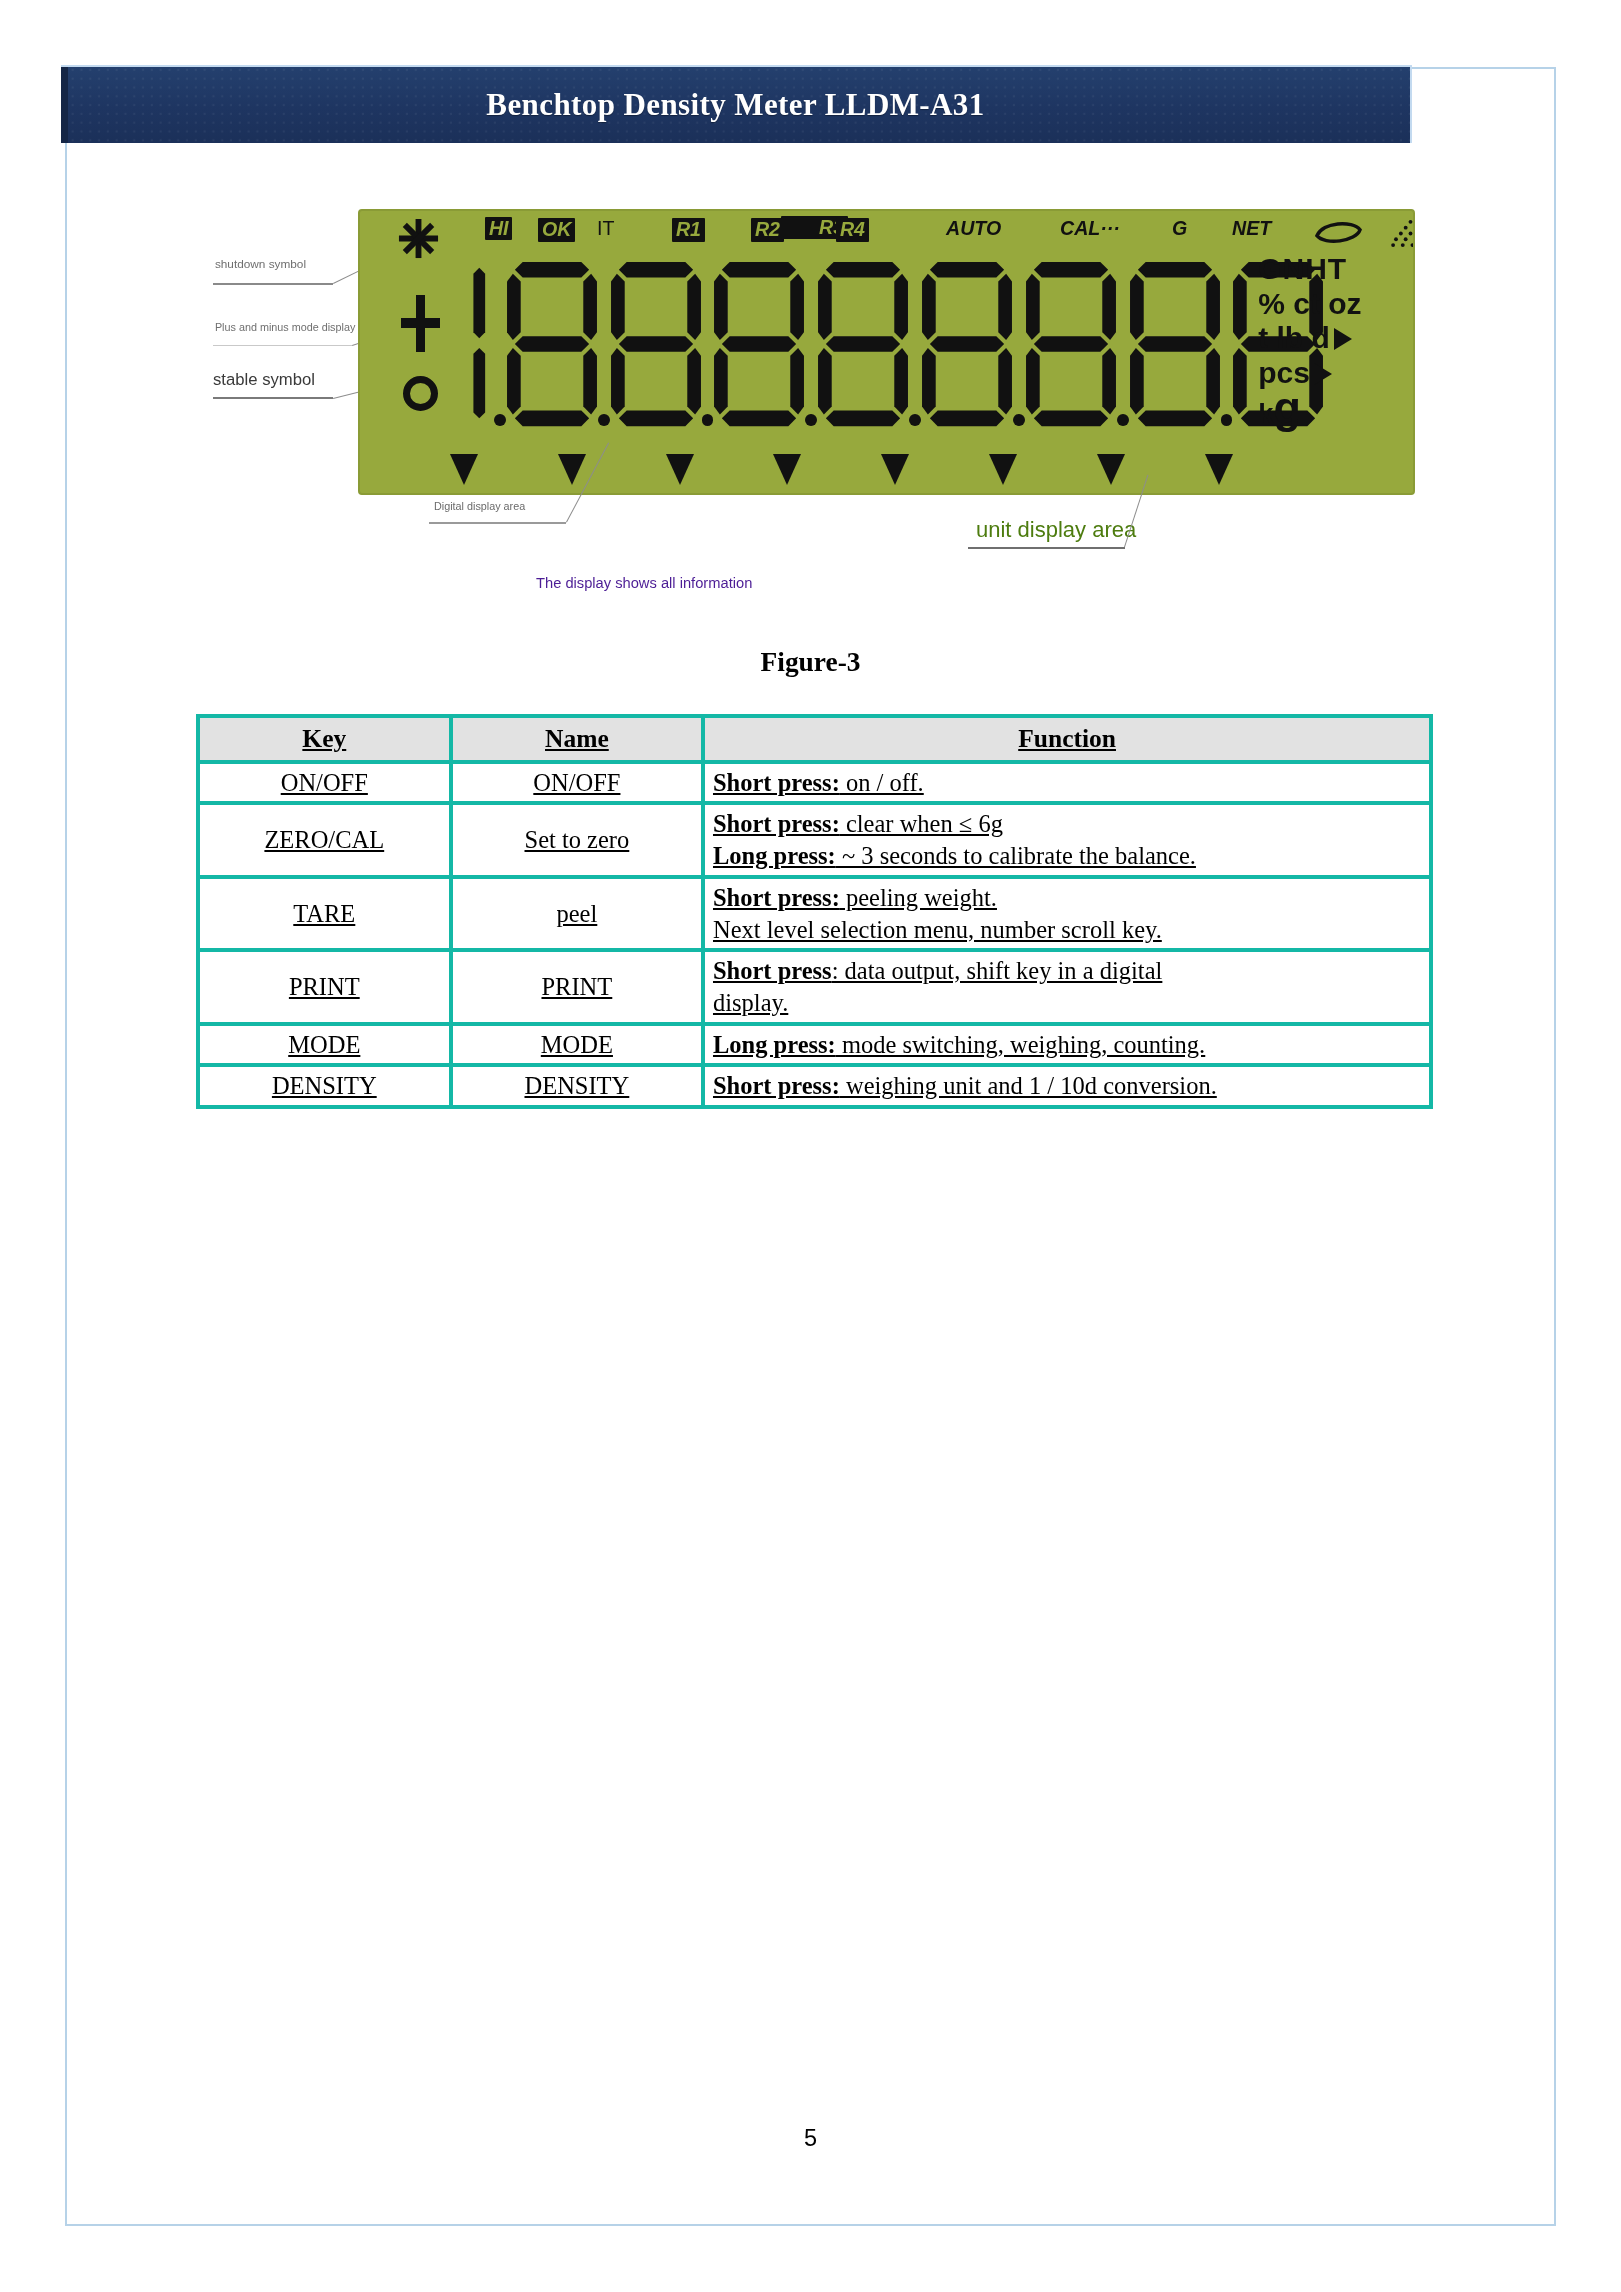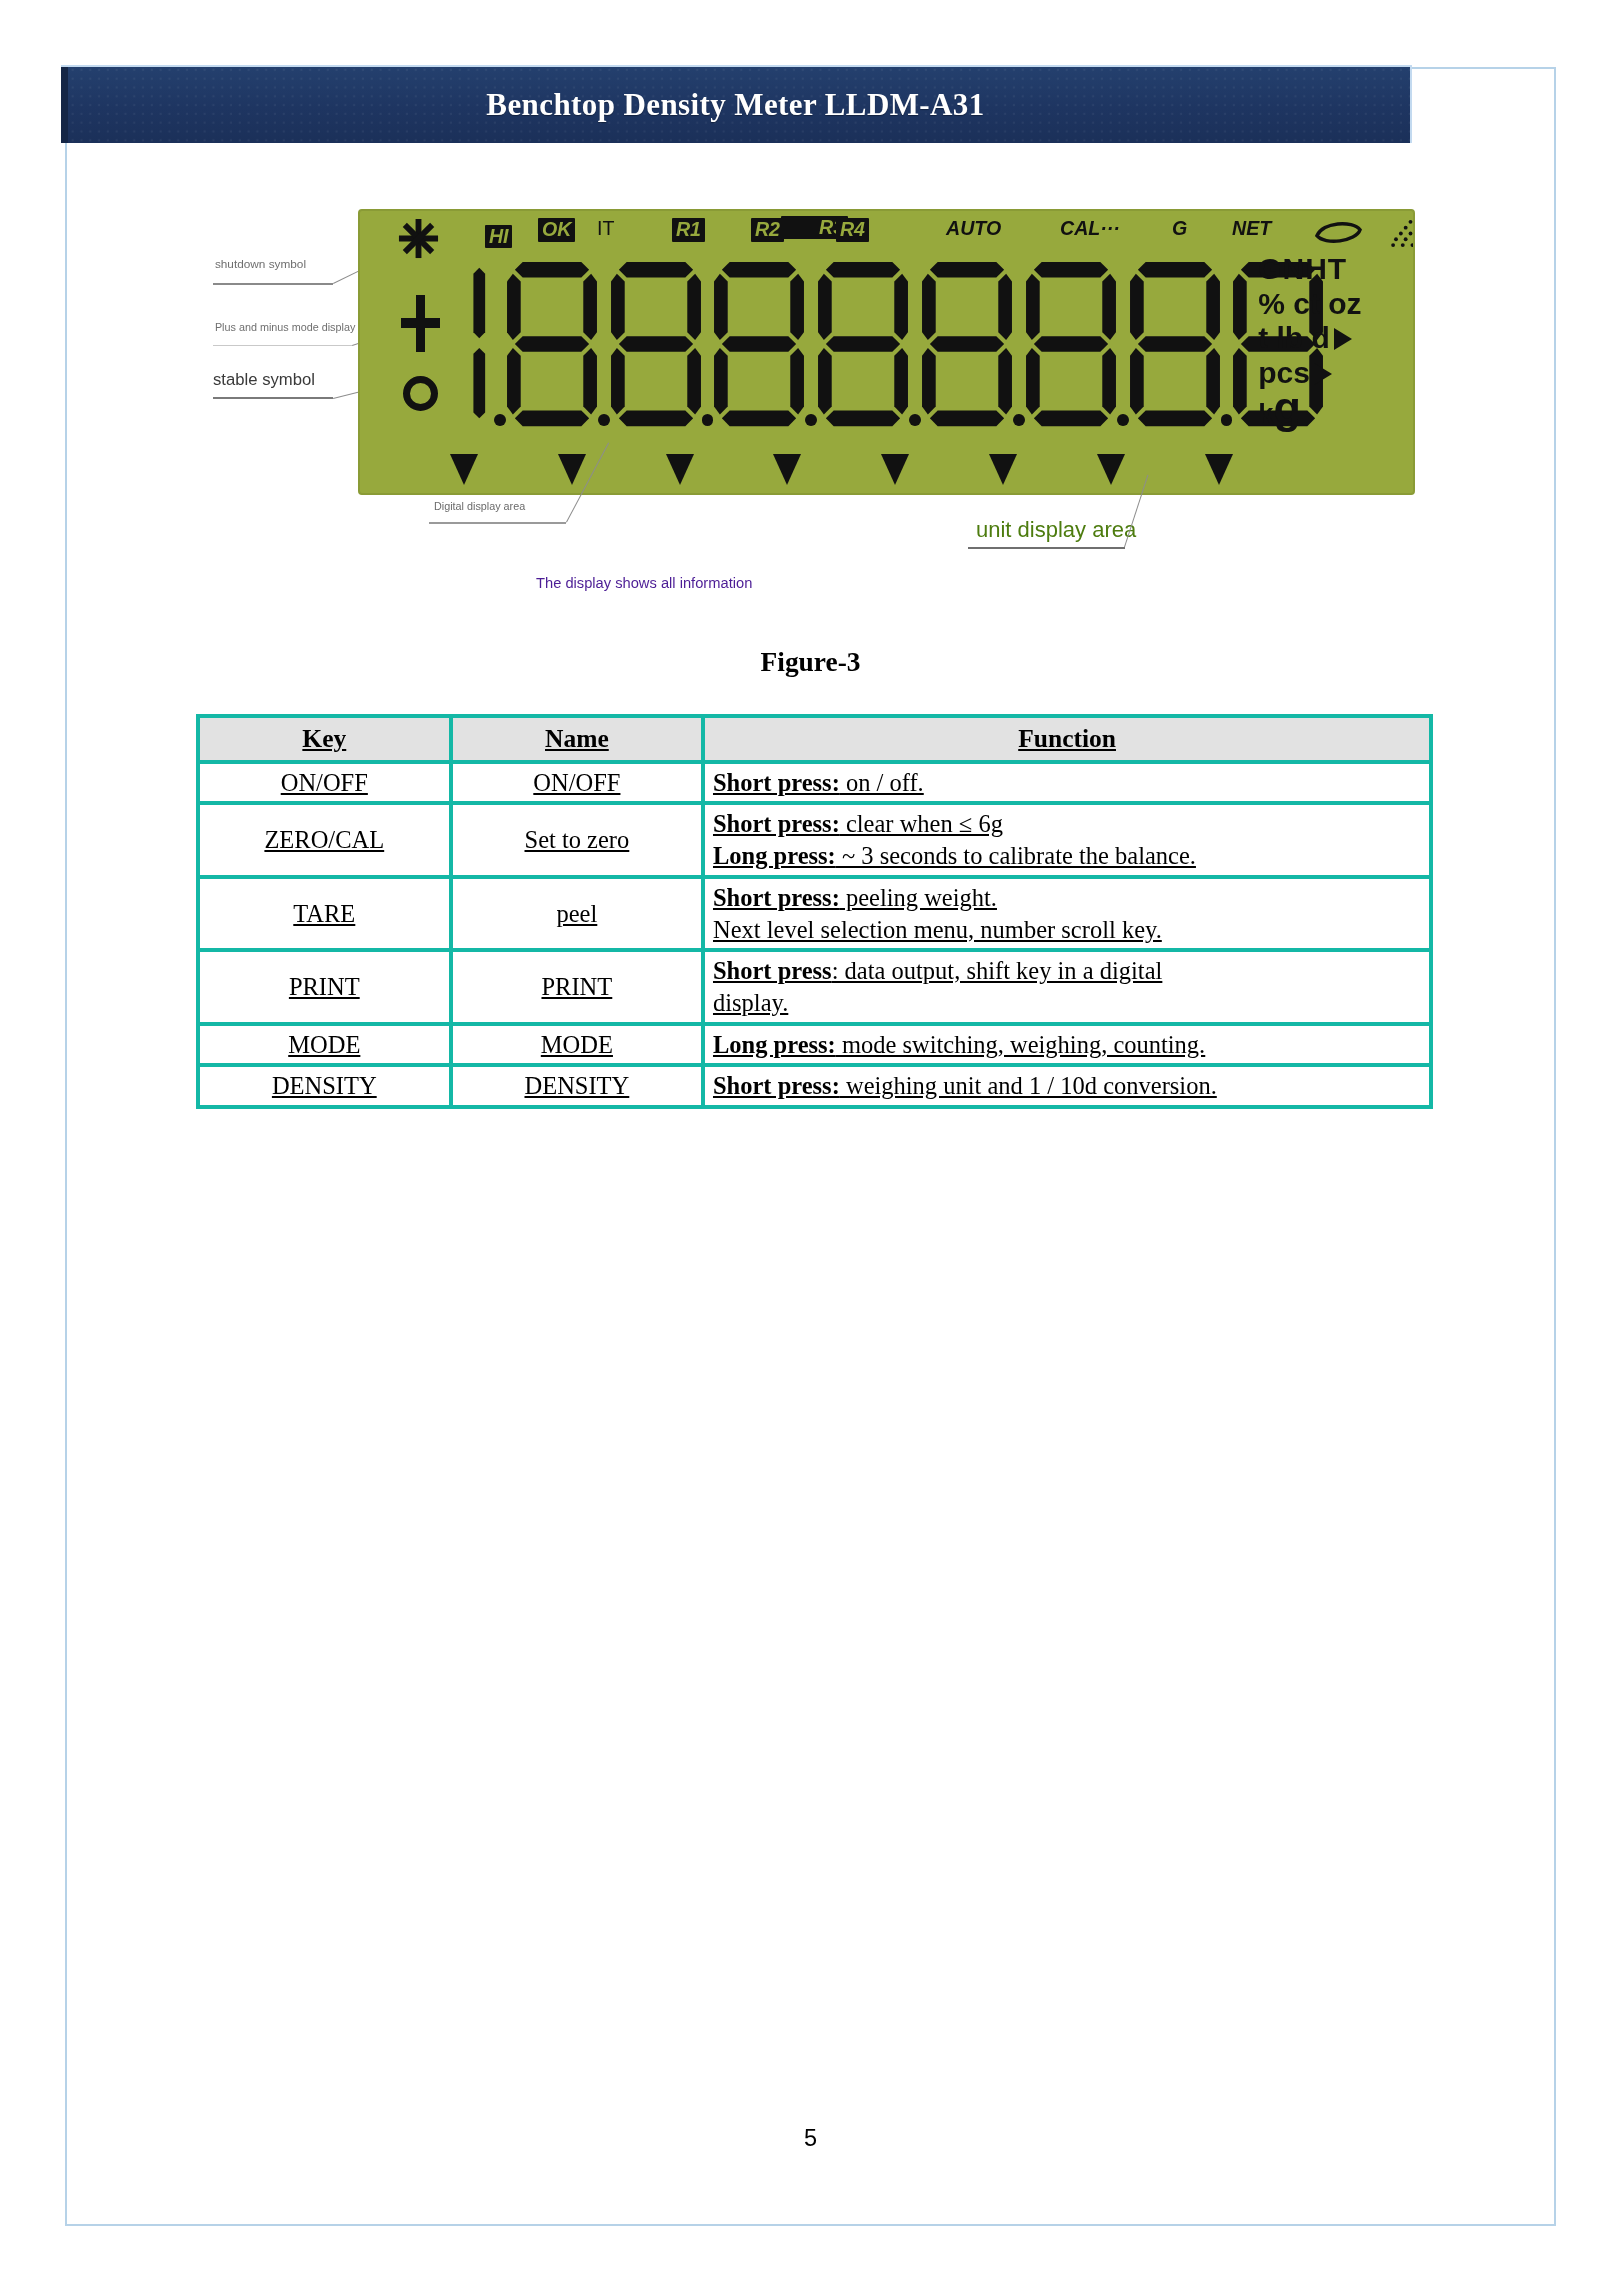--- a/index.html
+++ b/index.html
@@ -358,21 +358,21 @@
   <div id="annot-plusminus-rule"></div>
   <div class="leader" style="left:141px; top:149px; width:55px; transform: rotate(-18deg);"></div>
 
   <div class="annot" id="annot-stable">stable symbol</div>
   <div id="annot-stable-rule"></div>
   <div class="leader" style="left:122px; top:202px; width:74px; transform: rotate(-14deg);"></div>
 
   <div id="lcd-panel">
 
     <div id="lcd-top-row">
-      <span class="ind ind-box" style="left:125px; top:10px;">HI</span>
+      <span class="ind ind-box" style="left:125px; top:2px;">HI</span>
       <span class="ind ind-box" style="left:178px; top:3.9px;">OK</span>
       <span class="ind" style="left:237px; top:3.9px; font-style:normal; font-weight:normal;">IT</span>
       <span class="ind ind-box" style="left:312px; top:3.9px;">R1</span>
       <span class="ind ind-box" style="left:367px; top:3.9px;margin-left:24px;">R2</span>
       <span class="ind ind-box" style="left:421px; top:1px;padding-left:38px;">R3</span>
       <span class="ind ind-box" style="left:476px; top:3.9px;">R4</span>
       <span class="ind" style="left:586px; top:3.9px;">AUTO</span>
       <span class="ind" style="left:700px; top:3.9px;">CAL···</span>
       <span class="ind" style="left:812px; top:3.9px;">G</span>
       <span class="ind" style="left:872px; top:3.9px;">NET</span>

